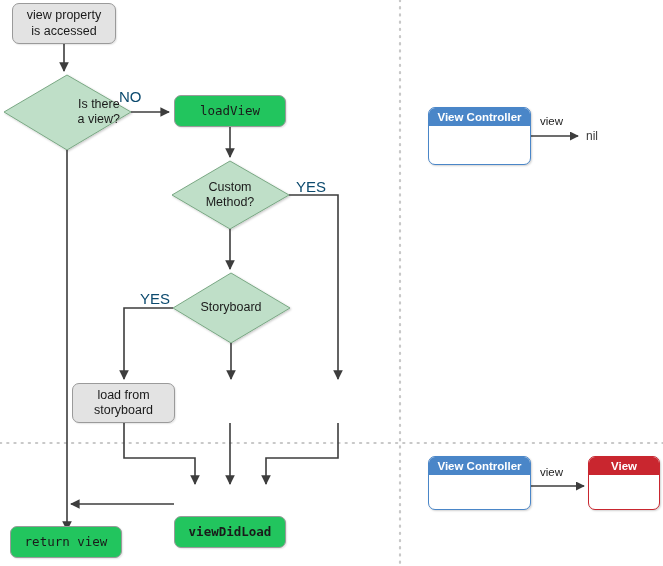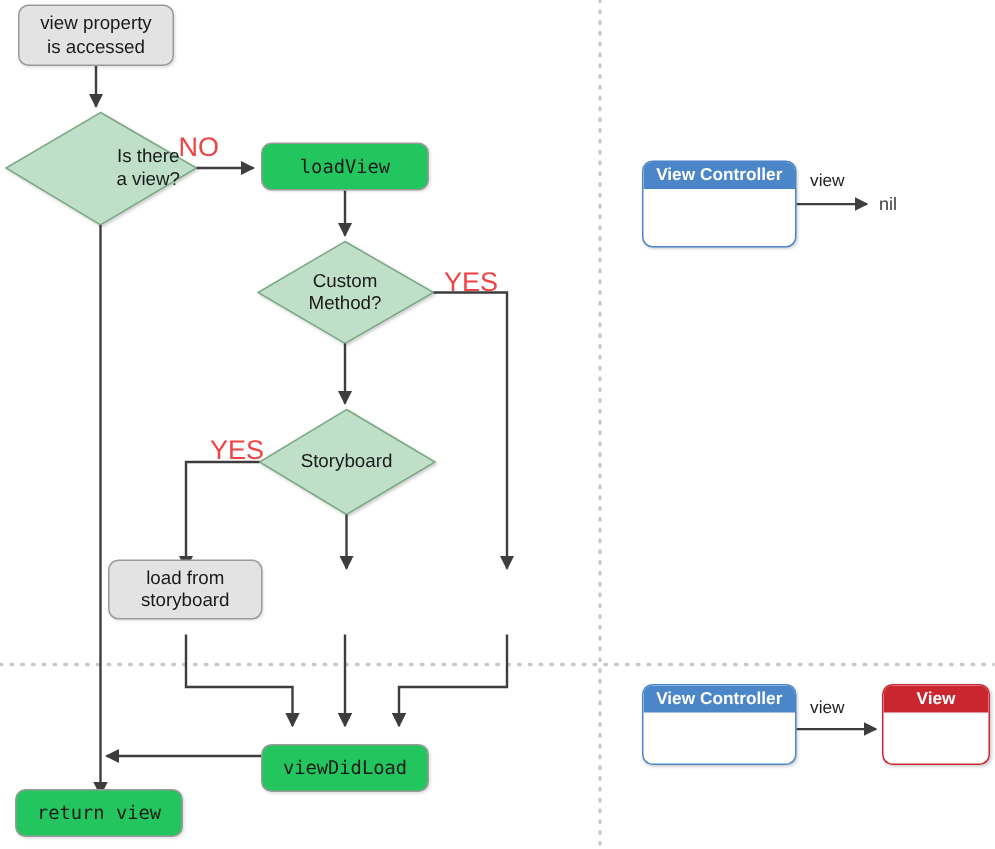--- a/index.html
+++ b/index.html
@@ -9,21 +9,21 @@
   .svg-layer{position:absolute;left:0;top:0;width:663px;height:566px;}
   .node{position:absolute;box-sizing:border-box;display:flex;align-items:center;
         justify-content:center;text-align:center;line-height:1.22;}
   .rbox{border:1px solid #9a9a9a;border-radius:7px;font-size:12.5px;color:#1a1a1a;
         box-shadow:1px 1px 1.5px rgba(0,0,0,0.10);}
   .gray{background:#e3e3e3;}
   .blue{background:#22c55e;font-family:"DejaVu Sans Mono", monospace;font-size:12.5px;}
   .diamond-label{position:absolute;display:flex;align-items:center;justify-content:center;
         text-align:center;font-size:12.5px;color:#1a1a1a;line-height:1.22;
         pointer-events:none;}
-  .edge-label{position:absolute;font-size:18px;color:#ef4444;text-align:right;}
+  .edge-label{position:absolute;font-size:15px;color:#0c4a6e;text-align:right;}
   .card{position:absolute;box-sizing:border-box;border-radius:7px;overflow:hidden;
         background:#ffffff;}
   .card .hdr{height:18px;display:flex;align-items:center;justify-content:center;
         font-size:11.5px;font-weight:bold;color:#ffffff;}
   .card.vc{border:1.5px solid #4a86c8;box-shadow:1px 1px 2px rgba(0,0,0,0.18);}
   .card.vc .hdr{background:#4a86c8;}
   .card.vw{border:1.5px solid #c9262f;box-shadow:1px 1px 2px rgba(0,0,0,0.18);}
   .card.vw .hdr{background:#c9262f;}
   .plain-label{position:absolute;font-size:12px;color:#3c3c3c;}
   .mini-edge-label{position:absolute;font-size:11.5px;color:#222;}
@@ -105,30 +105,30 @@
     <span>
       <span>Custom</span><br>
       <span>Method?</span>
     </span>
   </div>
 
   <div class="diamond-label" style="left:181px;top:297px;width:100px;height:22px;">
     <span>Storyboard</span>
   </div>
 
-  <div class="node rbox gray" style="left:72px;top:373px;width:103px;height:40px;">
+  <div class="node rbox gray" style="left:72px;top:383px;width:103px;height:40px;">
     <span>
       <span>load from</span><br>
       <span>storyboard</span>
     </span>
   </div>
 
 
 
-  <div class="node rbox blue" style="left:174px;top:496px;width:112px;height:32px;">
+  <div class="node rbox blue" style="left:174px;top:516px;width:112px;height:32px;font-weight:bold;">
     <span>viewDidLoad</span>
   </div>
 
   <div class="node rbox blue" style="left:10px;top:526px;width:112px;height:32px;">
     <span>return view</span>
   </div>
 
   <div class="edge-label" style="left:119px;top:88px;">NO</div>
   <div class="edge-label" style="left:296px;top:178px;">YES</div>
   <div class="edge-label" style="left:140px;top:290px;">YES</div>

